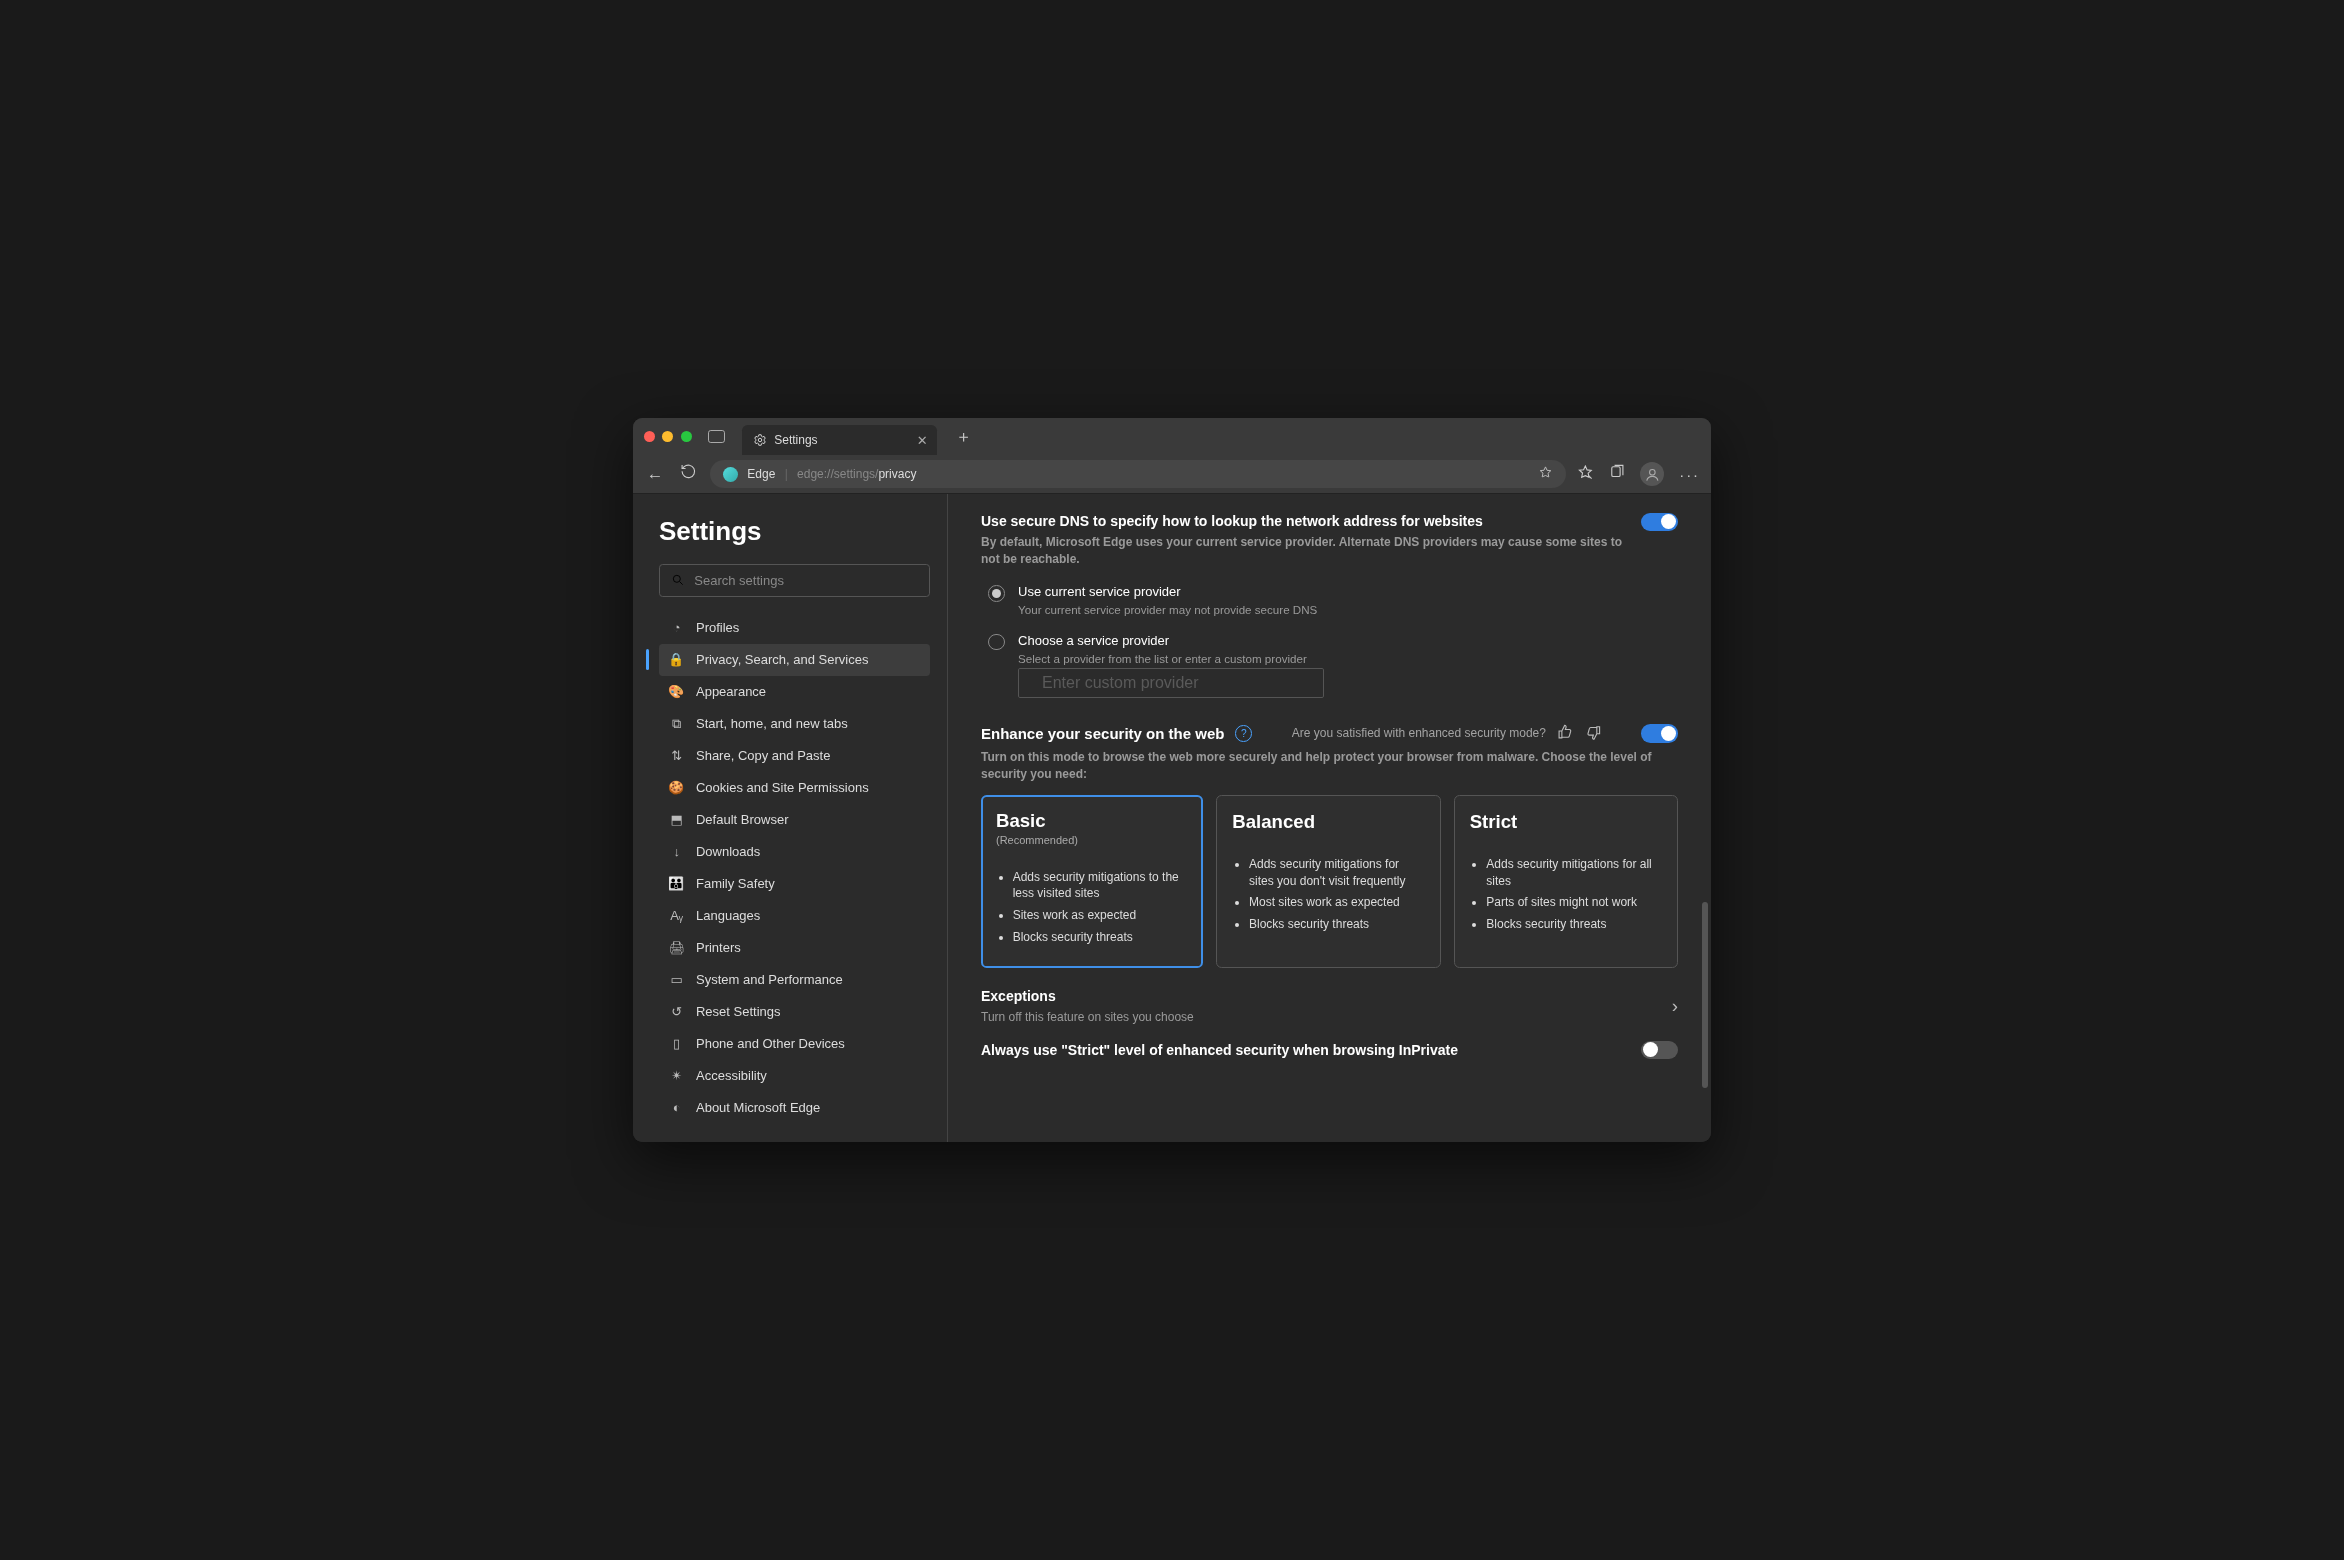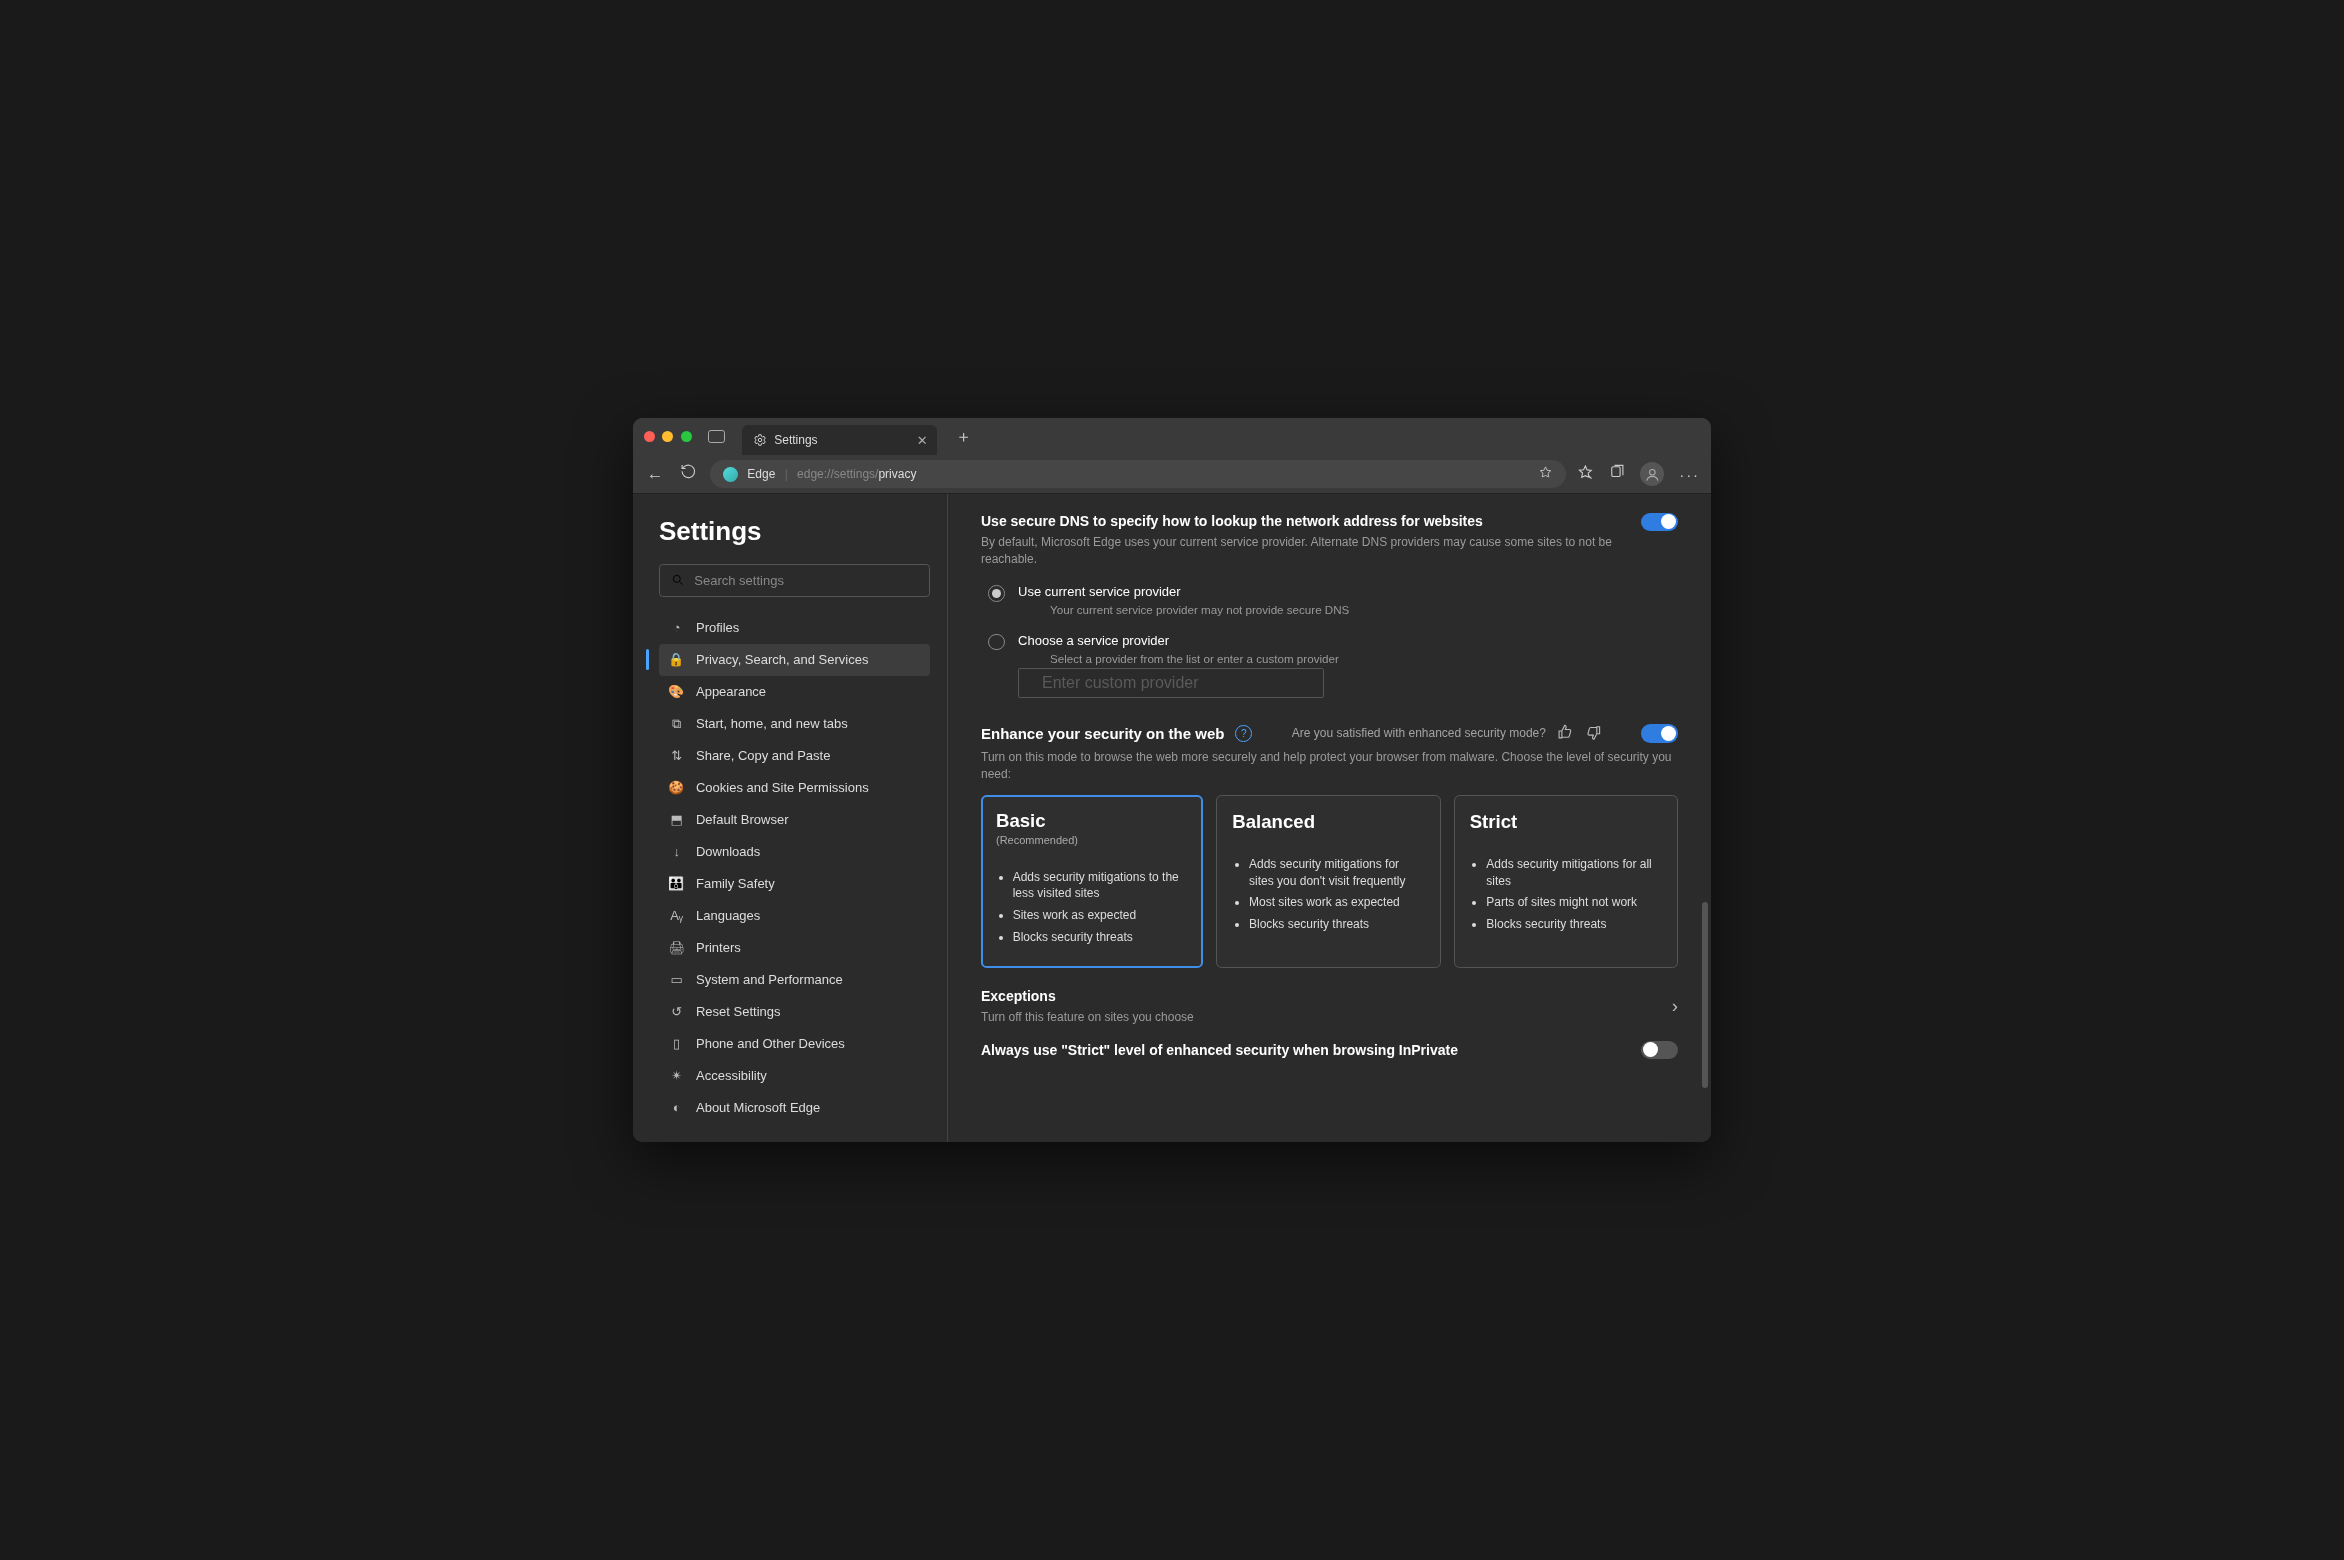--- a/index.html
+++ b/index.html
@@ -31,32 +31,32 @@
 .search input { flex:1; background:none; border:none; outline:none; color:#ddd; font-size:13px; }
 .search input::placeholder{color:#888;}
 .nav-item { display:flex; align-items:center; gap:11px; height:32px; padding:0 9.3px; color:#ddd; font-size:13px; border-radius:3.7px; cursor:pointer; }
 .nav-item.active { background:#3d3d3d; position:relative; }
 .nav-item.active::before { content:''; position:absolute; left:-13px; top:5.6px; bottom:5.6px; width:2.8px; background:#4aa3ff; border-radius:1.9px; }
 .nav-item .nicon { width:16.7px; text-align:center; color:#bbb; }
 .main { flex:1; overflow-y:auto; padding:18.6px 33px 28px; position:relative; }
 .section { margin-bottom:26px; }
 .sec-row { display:flex; align-items:flex-start; gap:13px; }
 .sec-title { color:#fff; font-size:14px; font-weight:600; }
-.sec-desc { color:#9a9a9a; font-size:12px; margin-top:5.6px; line-height:1.4; max-width:649px; }
+.sec-desc { color:#9a9a9a; font-size:12px; margin-top:5.6px; line-height:1.4; max-width:649px;font-weight:bold; }
 .toggle { width:37px; height:18.6px; border-radius:9.3px; position:relative; cursor:pointer; flex-shrink:0; margin-left:auto; }
 .toggle.on { background:#2f7de0; }
 .toggle.off { background:#555; }
 .toggle .knob { position:absolute; top:1.9px; width:15px; height:15px; border-radius:50%; background:#fff; }
 .toggle.on .knob { right:1.9px; }
 .toggle.off .knob { left:1.9px; }
 .radio-opt { display:flex; gap:13px; margin-top:16.7px; padding-left:7.4px; }
 .radio { width:16.7px; height:16.7px; border:1.9px solid #888; border-radius:50%; flex-shrink:0; margin-top:0.9px; cursor:pointer; position:relative; }
 .radio.selected::after { content:''; position:absolute; inset:2.8px; border-radius:50%; background:#ccc; }
 .opt-body .t { color:#fff; font-size:13px; font-weight:400; }
-.opt-body .d { color:#9a9a9a; font-size:11.6px; margin-top:3.7px;margin-left:32px; }
+.opt-body .d { color:#9a9a9a; font-size:11.6px; margin-top:3.7px; }
 .custom-input { margin-top:3px; margin-left:37px; width:306px; height:30px; border:0.9px solid #555; background:none; padding:0 23px; font-size:16px; color:#666; border-radius:1.9px; }
 .custom-input::placeholder{color:#5a5a5a;}
 .enhance-head { display:flex; align-items:center; gap:11px; flex-wrap:wrap; }
 .enhance-head .sec-title { font-size:15px; }
 .help-icon { width:16.7px; height:16.7px; border:1.4px solid #4aa3ff; border-radius:50%; color:#4aa3ff; font-size:10.2px; display:flex; align-items:center; justify-content:center; }
 .survey { color:#a3a3a3; font-size:12px; margin-left:auto; }
 .feedback { color:#bbb; cursor:pointer; }
 .cards { display:flex; gap:13px; margin-top:13px; }
 .card { flex:1; border:0.9px solid #555; border-radius:5.6px; padding:15px 15px 16.7px; cursor:pointer; background:#2f2f2f; }
 .card.selected { border:2.8px solid #3f8fe8; padding:13px 13px 15px; }

